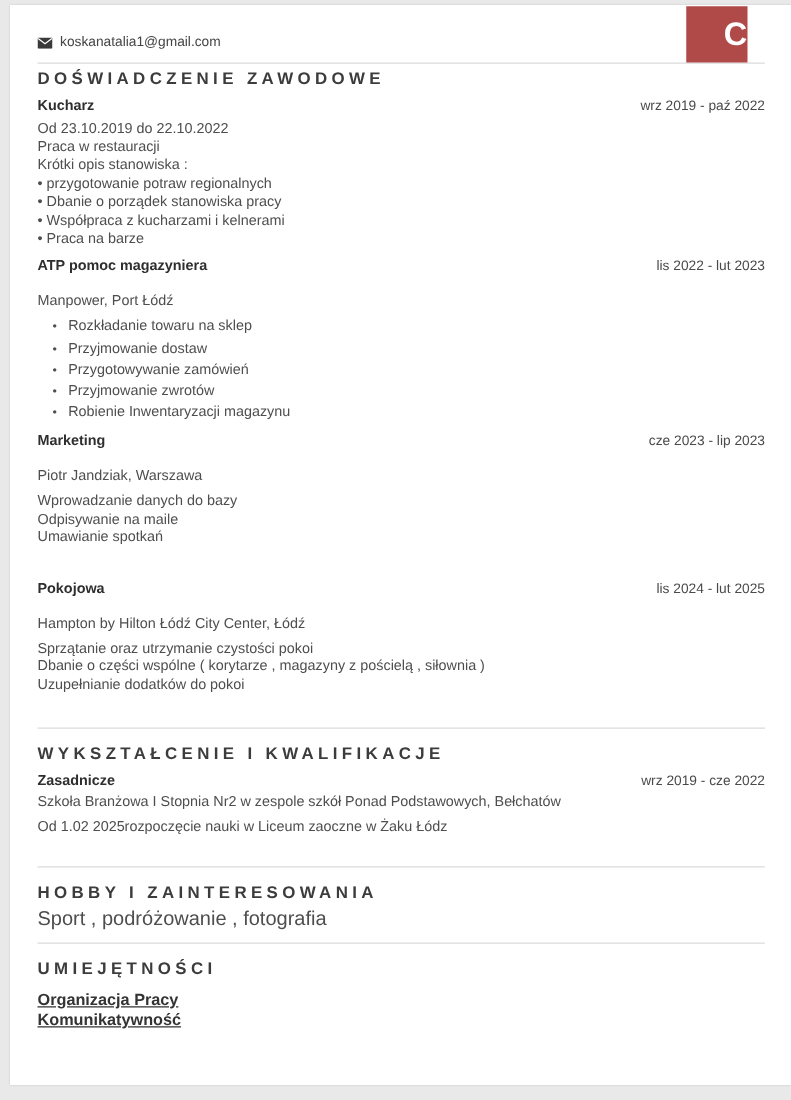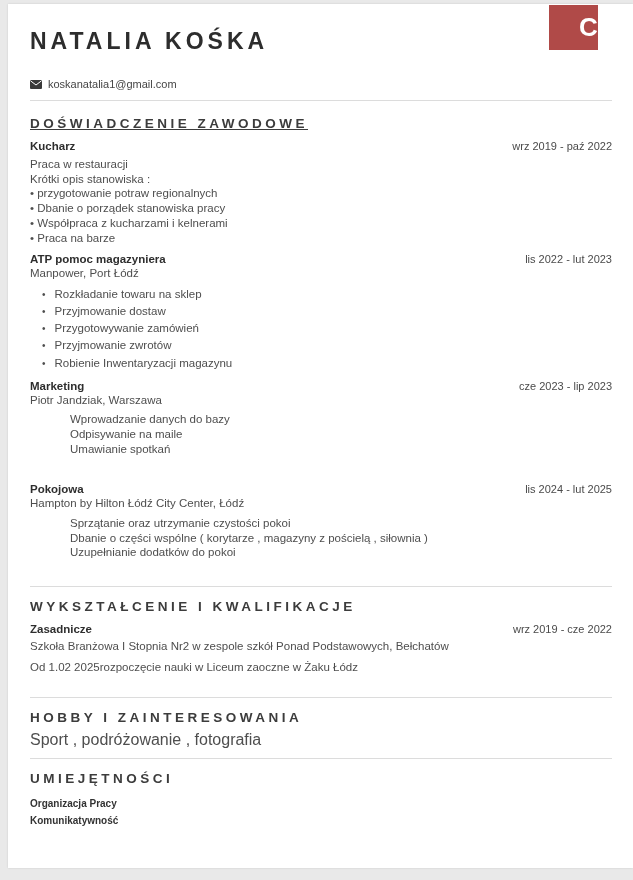--- a/index.html
+++ b/index.html
@@ -54,63 +54,62 @@
   .div-2 { margin-top:26px; }
   .div-3 { margin-top:23px; }
   .div-4 { margin-top:10px; }
   h2.section-heading {
     font-size:13.5px;
     line-height:16px;
     font-weight:700;
     letter-spacing:3.5px;
     color:#3c3c3c;
   }
-  .h2-exp   { margin-top:15px;text-decoration:underline; }
+  .h2-exp   { margin-top:4px; }
   .h2-edu   { margin-top:12px; }
   .h2-hobby { margin-top:12px; }
   .h2-skill { margin-top:12px; }
   .entry-head {
     display:flex; justify-content:space-between; align-items:baseline;
     font-size:11.5px; line-height:14px;
   }
   .entry-title { font-weight:700; color:#2e2e2e; }
   .entry-date  { font-size:11px; color:#4a4a4a; white-space:nowrap; }
   .head-gap-sm { margin-top:7px; }
   .head-gap-lg { margin-top:26px; }
   .entry-sub {
-    font-size:11.5px; line-height:14.5px; color:#4e4e4e; margin-top:0;
+    font-size:11.5px; line-height:14.5px; color:#4e4e4e; margin-top:14px;
   }
   .entry-body {
     margin-top:4px;
     font-size:11.5px; line-height:14.7px; color:#4e4e4e;
   }
-  .entry-body.gap5 { margin-top:5px;margin-left:40px; }
+  .entry-body.gap5 { margin-top:5px; }
   ul.bullet-list {
     margin-top:5px;
     list-style:none;
     padding-left:12px;
     font-size:11.5px; color:#4e4e4e;
   }
   ul.bullet-list li { line-height:16.2px; }
   ul.bullet-list li::before { content:"•"; margin-right:9px; font-size:10px; }
   .para-gap { margin-top:6px; font-size:11.5px; line-height:14.7px; color:#4e4e4e; }
   .hobby-text { margin-top:7px; font-size:16px; line-height:14.7px; color:#4e4e4e; }
   .skills-list { margin-top:9px; }
   .skill-item {
-    font-size:10px; line-height:16.5px; font-weight:700; color:#333333;
+    font-size:13px; line-height:16.5px; font-weight:700; color:#333333;text-decoration:underline;
   }
 </style>
 </head>
 <body>
 
 <div class="page">
 
   <div class="badge">CV</div>
 
-  <h1 class="name">NATALIA KOŚKA</h1>
 
   <div class="email-row">
     <span class="mail-icon">
       <svg width="12" height="9" viewBox="0 0 12 9">
           <rect x="0" y="0" width="12" height="9" rx="1" fill="#3a3a3a"></rect>
           <path d="M0.5 0.8 L6 5 L11.5 0.8" stroke="#ffffff" stroke-width="1" fill="none"></path>
         </svg>
     </span>
     <span>koskanatalia1@gmail.com</span>
   </div>
@@ -118,20 +117,21 @@
   <hr class="divider div-1">
 
   <h2 class="section-heading h2-exp">DOŚWIADCZENIE ZAWODOWE</h2>
 
   <div>
     <div class="entry-head head-gap-sm">
       <span class="entry-title">Kucharz</span>
       <span class="entry-date">wrz 2019 - paź 2022</span>
     </div>
     <div class="entry-body">
+      <div>Od 23.10.2019 do 22.10.2022</div>
       <div>Praca w restauracji</div>
       <div>Krótki opis stanowiska :</div>
       <div>• przygotowanie potraw regionalnych</div>
       <div>• Dbanie o porządek stanowiska pracy</div>
       <div>• Współpraca z kucharzami i kelnerami</div>
       <div>• Praca na barze</div>
     </div>
   </div>
 
   <div>

